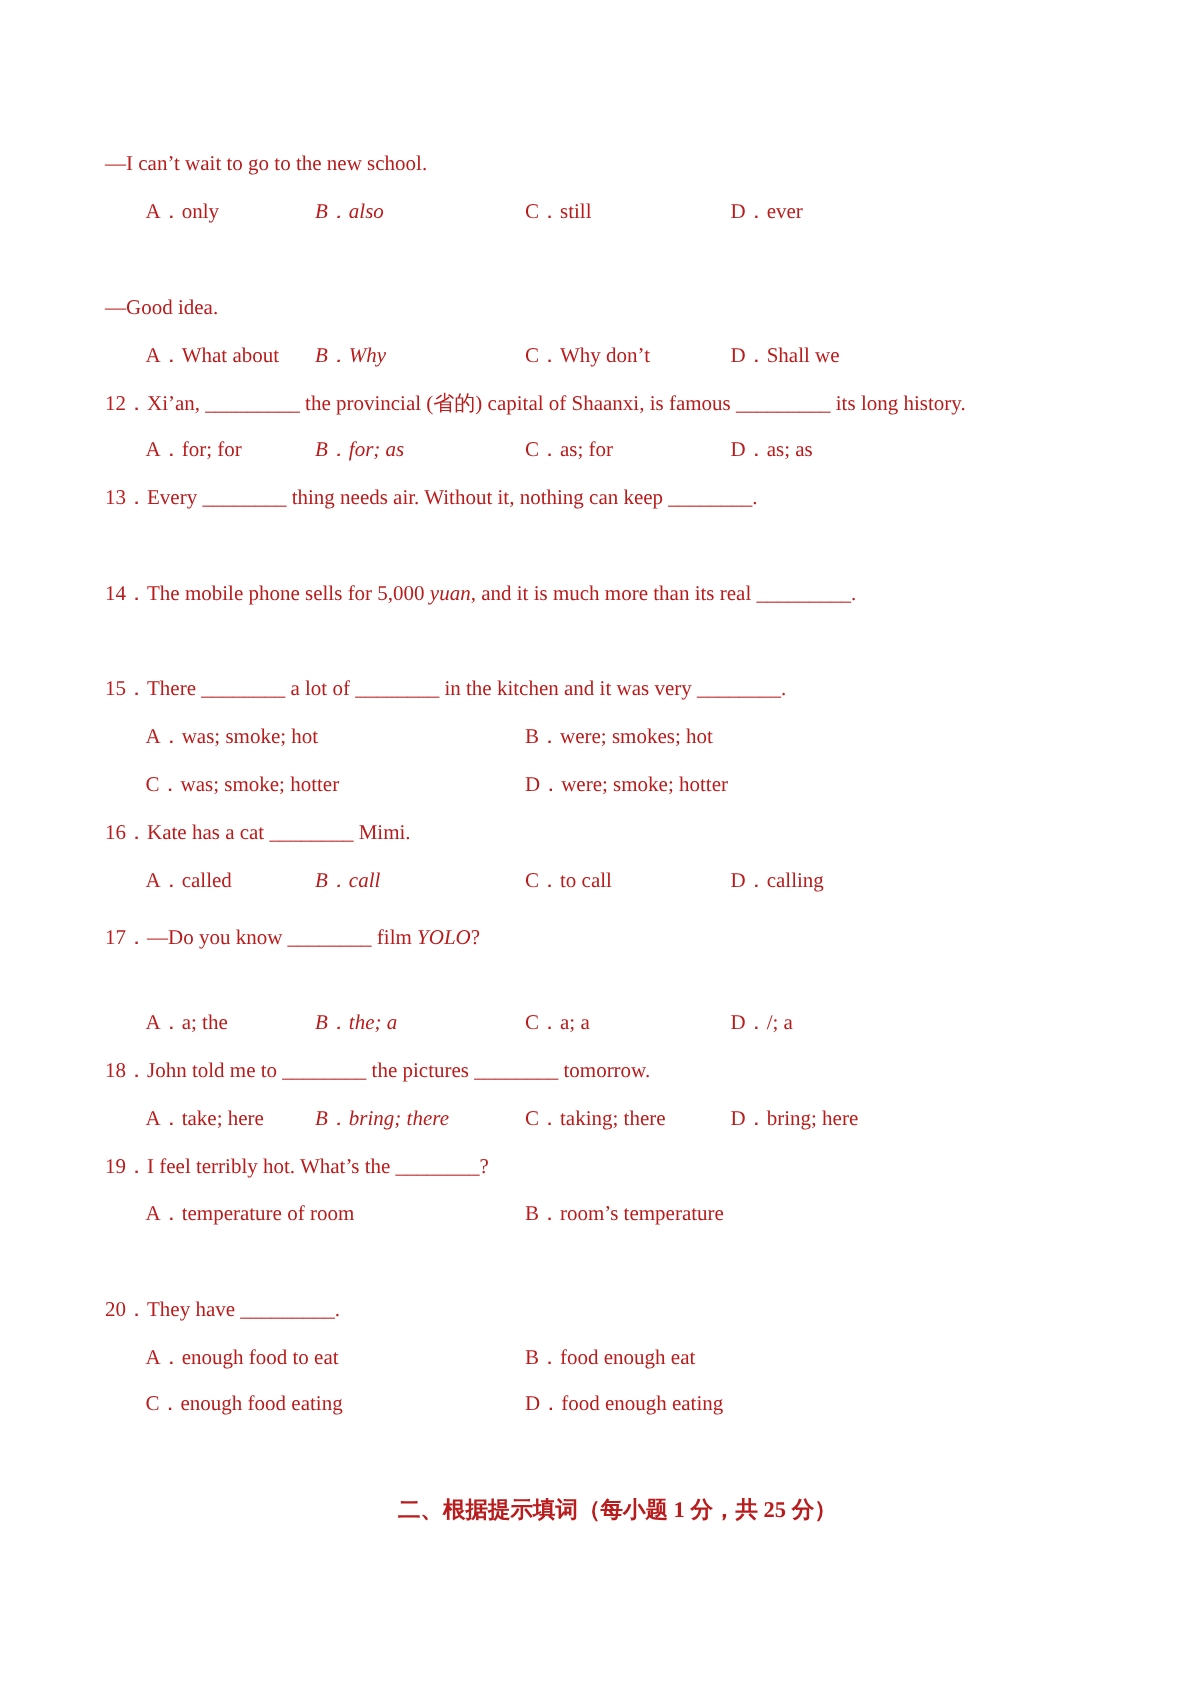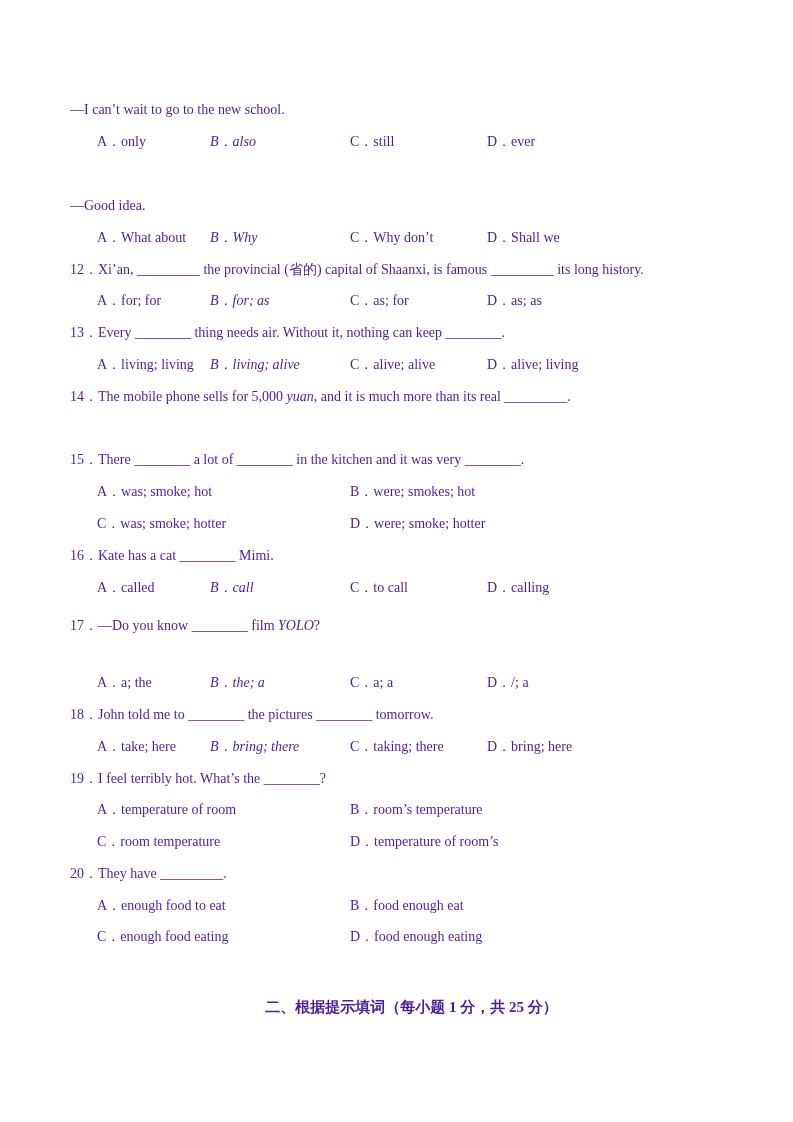--- a/index.html
+++ b/index.html
@@ -1,21 +1,21 @@
 <!DOCTYPE html>
 <html><head>
 <meta charset="utf-8">
 <style>
   html, body { margin: 0; padding: 0; background: #ffffff; }
   .page {
     position: relative;
     width: 793px;
     height: 1122px;
     background: #ffffff;
-    color: #4c1d95;
+    color: #b91c1c;
     font-family: "Liberation Serif", serif;
     font-size: 14px;
     overflow: hidden;
   }
   .line {
     position: absolute;
     left: 70px;
     right: 40px;
     height: 20px;
     line-height: 20px;
@@ -58,26 +58,20 @@
 
   <div class="line" style="top:260px">12．Xi’an, _________ the provincial (省的) capital of Shaanxi, is famous _________ its long history.</div>
   <div class="line" style="top:291px">
     <span class="opt c1">A．for; for</span>
     <span class="opt c2">B．for; as</span>
     <span class="opt c3">C．as; for</span>
     <span class="opt c4">D．as; as</span>
   </div>
 
   <div class="line" style="top:323px">13．Every ________ thing needs air. Without it, nothing can keep ________.</div>
-  <div class="line" style="top:355px">
-    <span class="opt c1">A．living; living</span>
-    <span class="opt c2">B．living; alive</span>
-    <span class="opt c3">C．alive; alive</span>
-    <span class="opt c4">D．alive; living</span>
-  </div>
 
   <div class="line" style="top:387px"><span>14．The mobile phone sells for 5,000 </span><i>yuan</i><span>, and it is much more than its real _________.</span></div>
 
   <div class="line" style="top:450px">15．There ________ a lot of ________ in the kitchen and it was very ________.</div>
   <div class="line" style="top:482px">
     <span class="opt c1">A．was; smoke; hot</span>
     <span class="opt c3">B．were; smokes; hot</span>
   </div>
   <div class="line" style="top:514px">
     <span class="opt c1">C．was; smoke; hotter</span>
@@ -106,24 +100,20 @@
     <span class="opt c2">B．bring; there</span>
     <span class="opt c3">C．taking; there</span>
     <span class="opt c4">D．bring; here</span>
   </div>
 
   <div class="line" style="top:769px">19．I feel terribly hot. What’s the ________?</div>
   <div class="line" style="top:800px">
     <span class="opt c1">A．temperature of room</span>
     <span class="opt c3">B．room’s temperature</span>
   </div>
-  <div class="line" style="top:832px">
-    <span class="opt c1">C．room temperature</span>
-    <span class="opt c3">D．temperature of room’s</span>
-  </div>
 
   <div class="line" style="top:864px">20．They have _________.</div>
   <div class="line" style="top:896px">
     <span class="opt c1">A．enough food to eat</span>
     <span class="opt c3">B．food enough eat</span>
   </div>
   <div class="line" style="top:927px">
     <span class="opt c1">C．enough food eating</span>
     <span class="opt c3">D．food enough eating</span>
   </div>

